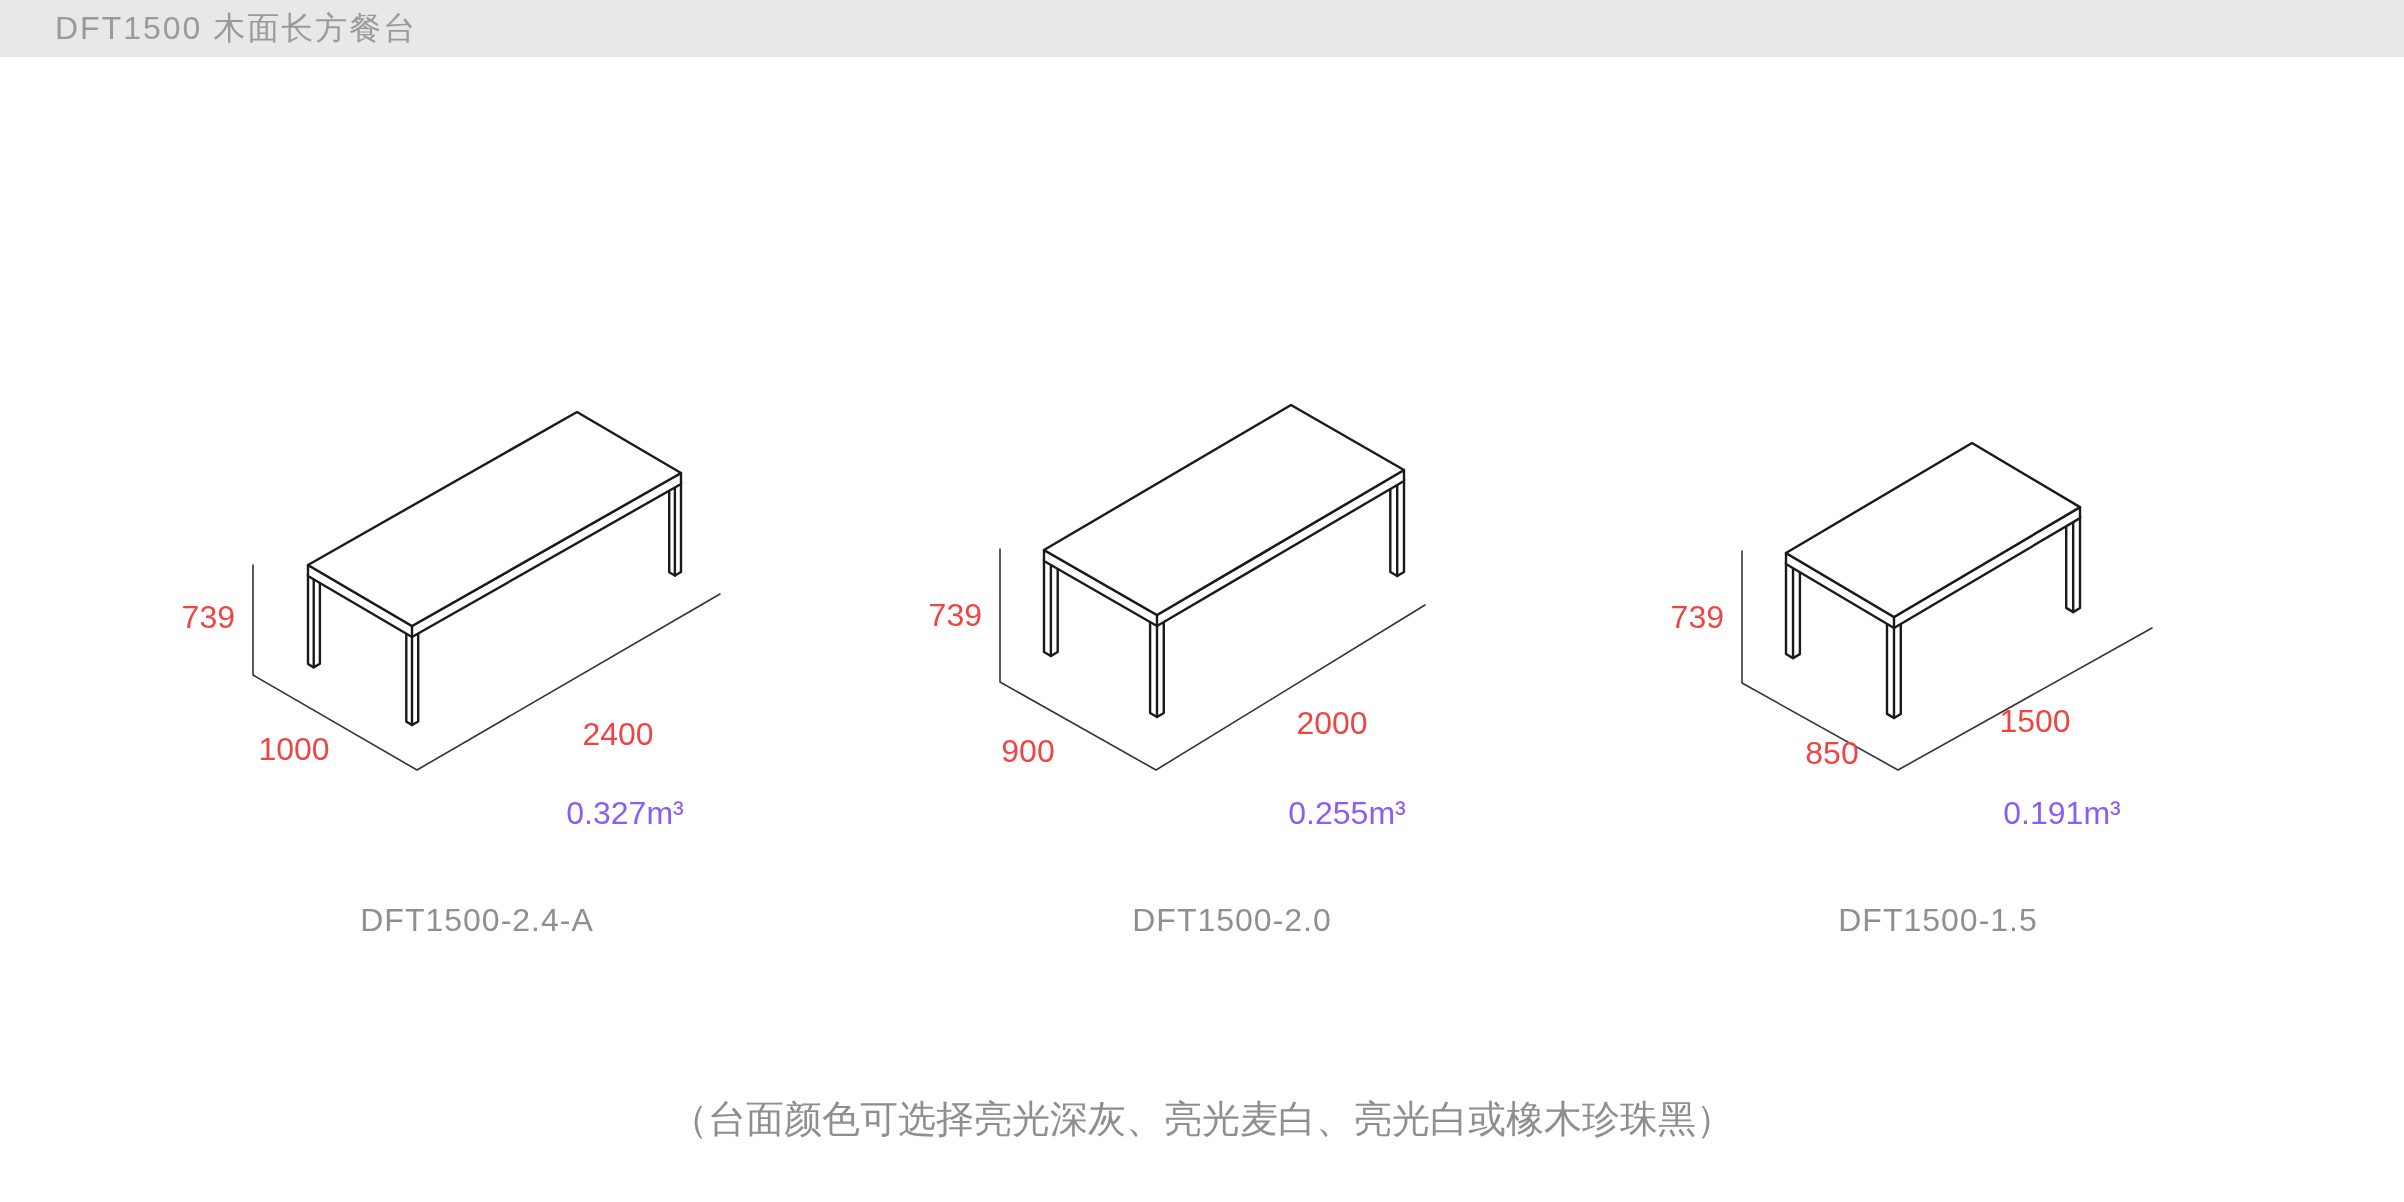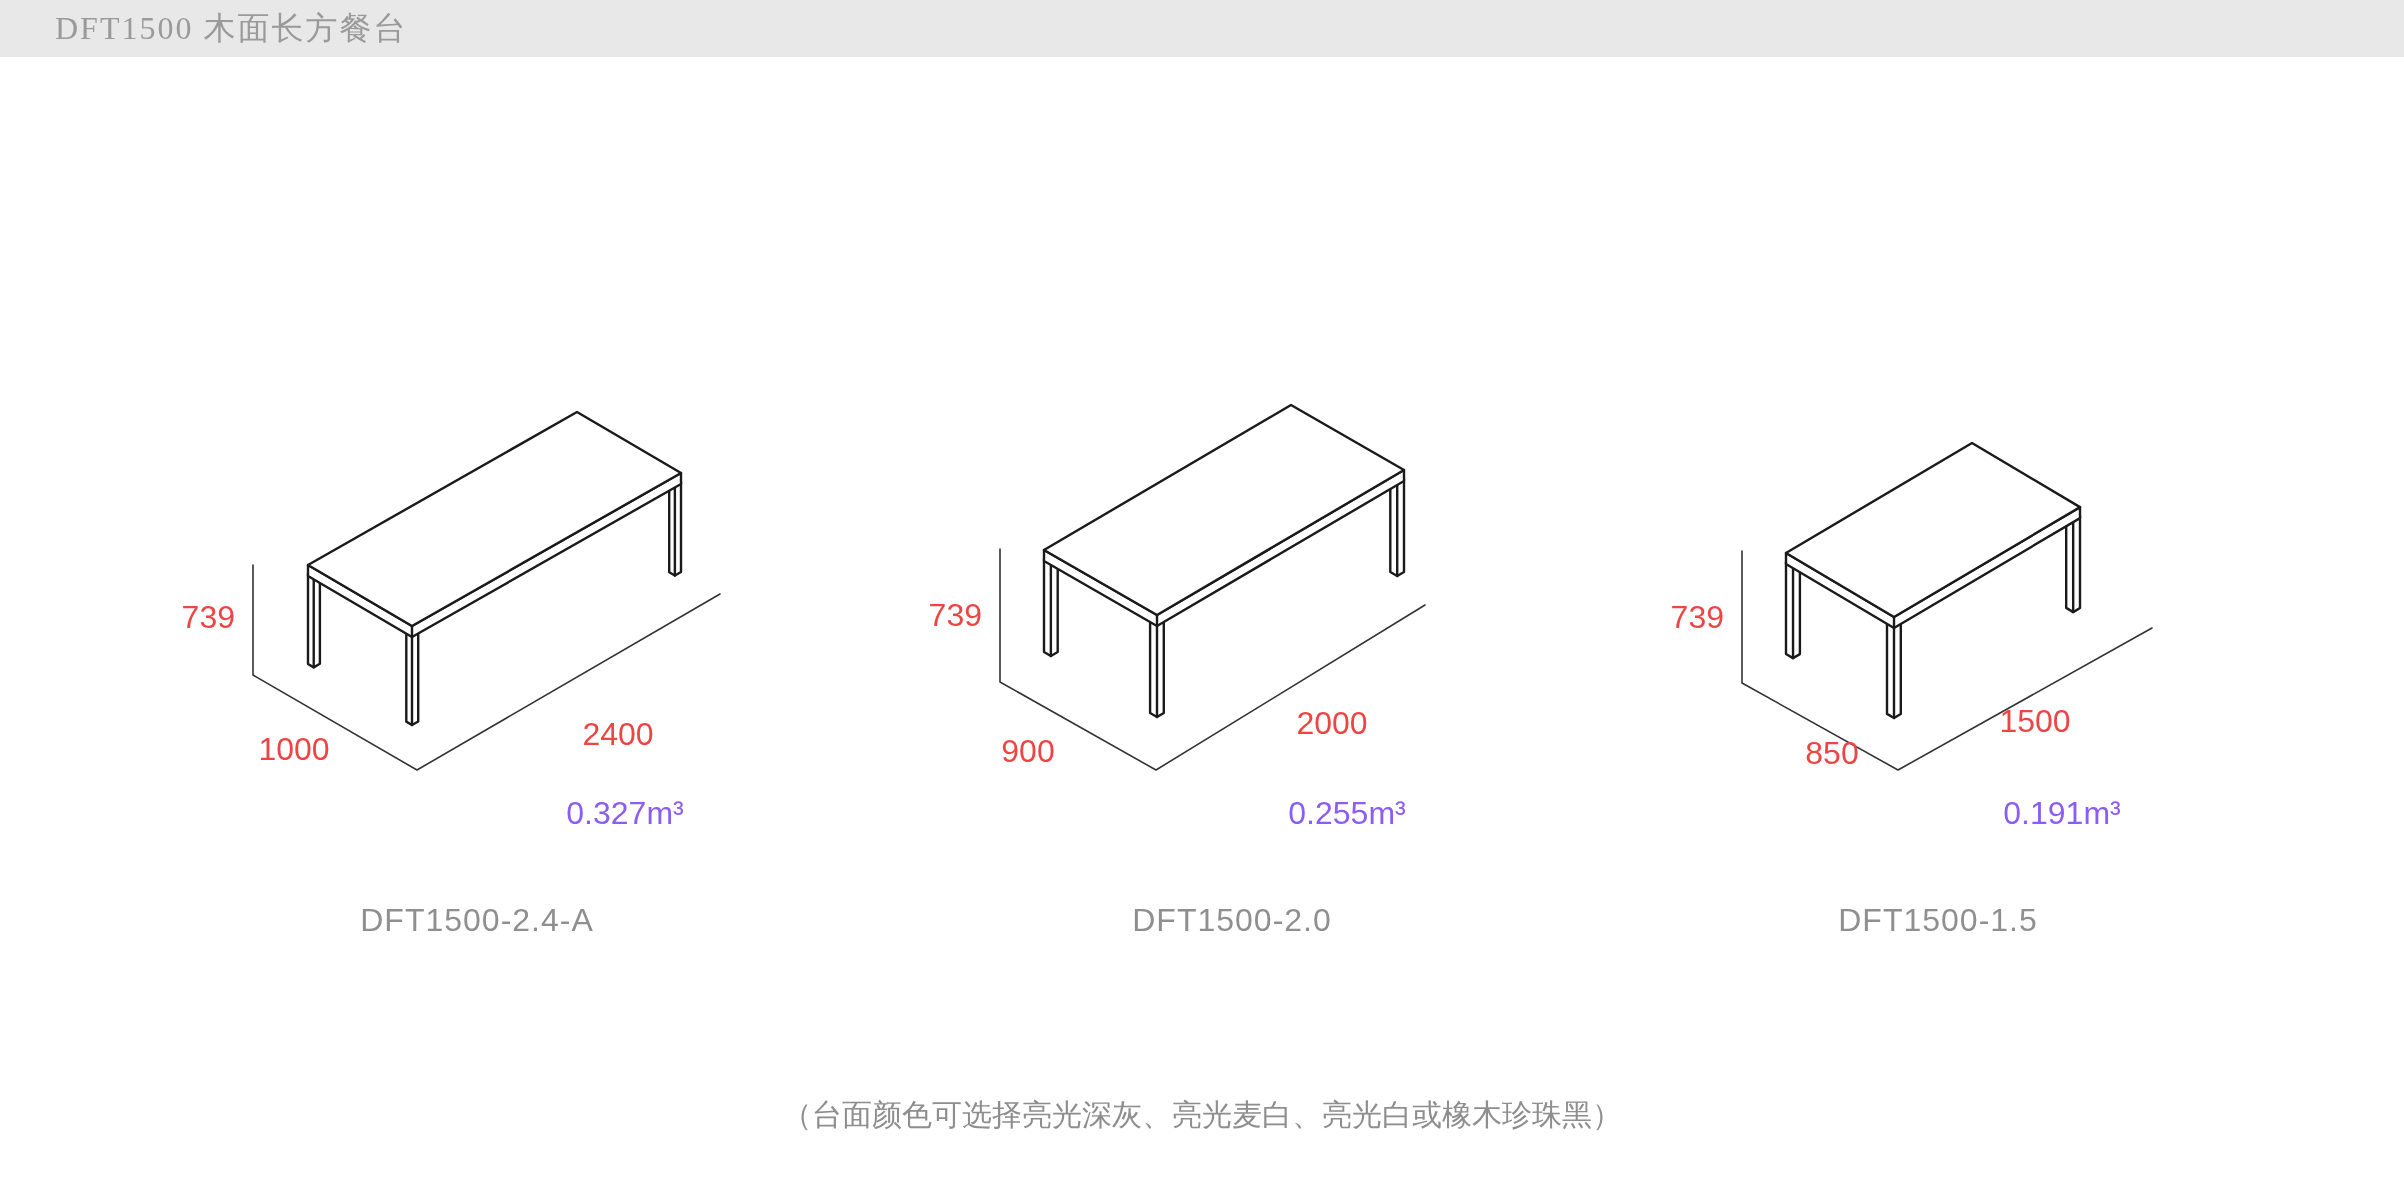--- a/index.html
+++ b/index.html
@@ -2,31 +2,31 @@
 <html><head>
 <meta charset="utf-8">
 <style>
   html,body{margin:0;padding:0}
   body{
     width:2404px;height:1202px;position:relative;overflow:hidden;
     background:#ffffff;font-family:"Liberation Sans", sans-serif;
   }
   .header{
     position:absolute;left:0;top:0;width:2404px;height:57px;
-    background:#e8e8e8;display:flex;align-items:center;font-family:Liberation Serif, serif;
+    background:#e8e8e8;display:flex;align-items:center;
   }
   .header .title{
     margin-left:55px;font-size:32px;color:#9a9a9a;letter-spacing:2px;white-space:nowrap;
   }
   #drawing{position:absolute;left:0;top:0}
   .lbl{position:absolute;white-space:nowrap;line-height:1.15}
   .dim{font-size:32px;color:#ef4444}
   .muted{font-size:32px;color:#8b5cf6}
   .model{font-size:32px;color:#8f8f8f;letter-spacing:1px}
-  .note{font-size:30px;color:#8e8e8e}
+  .note{font-size:38px;color:#8e8e8e}
   .center{text-align:center}
   .right{text-align:right}
 </style>
 </head>
 <body>
 
 <div class="header">
   <span class="title">DFT1500 木面长方餐台</span>
 </div>
 

